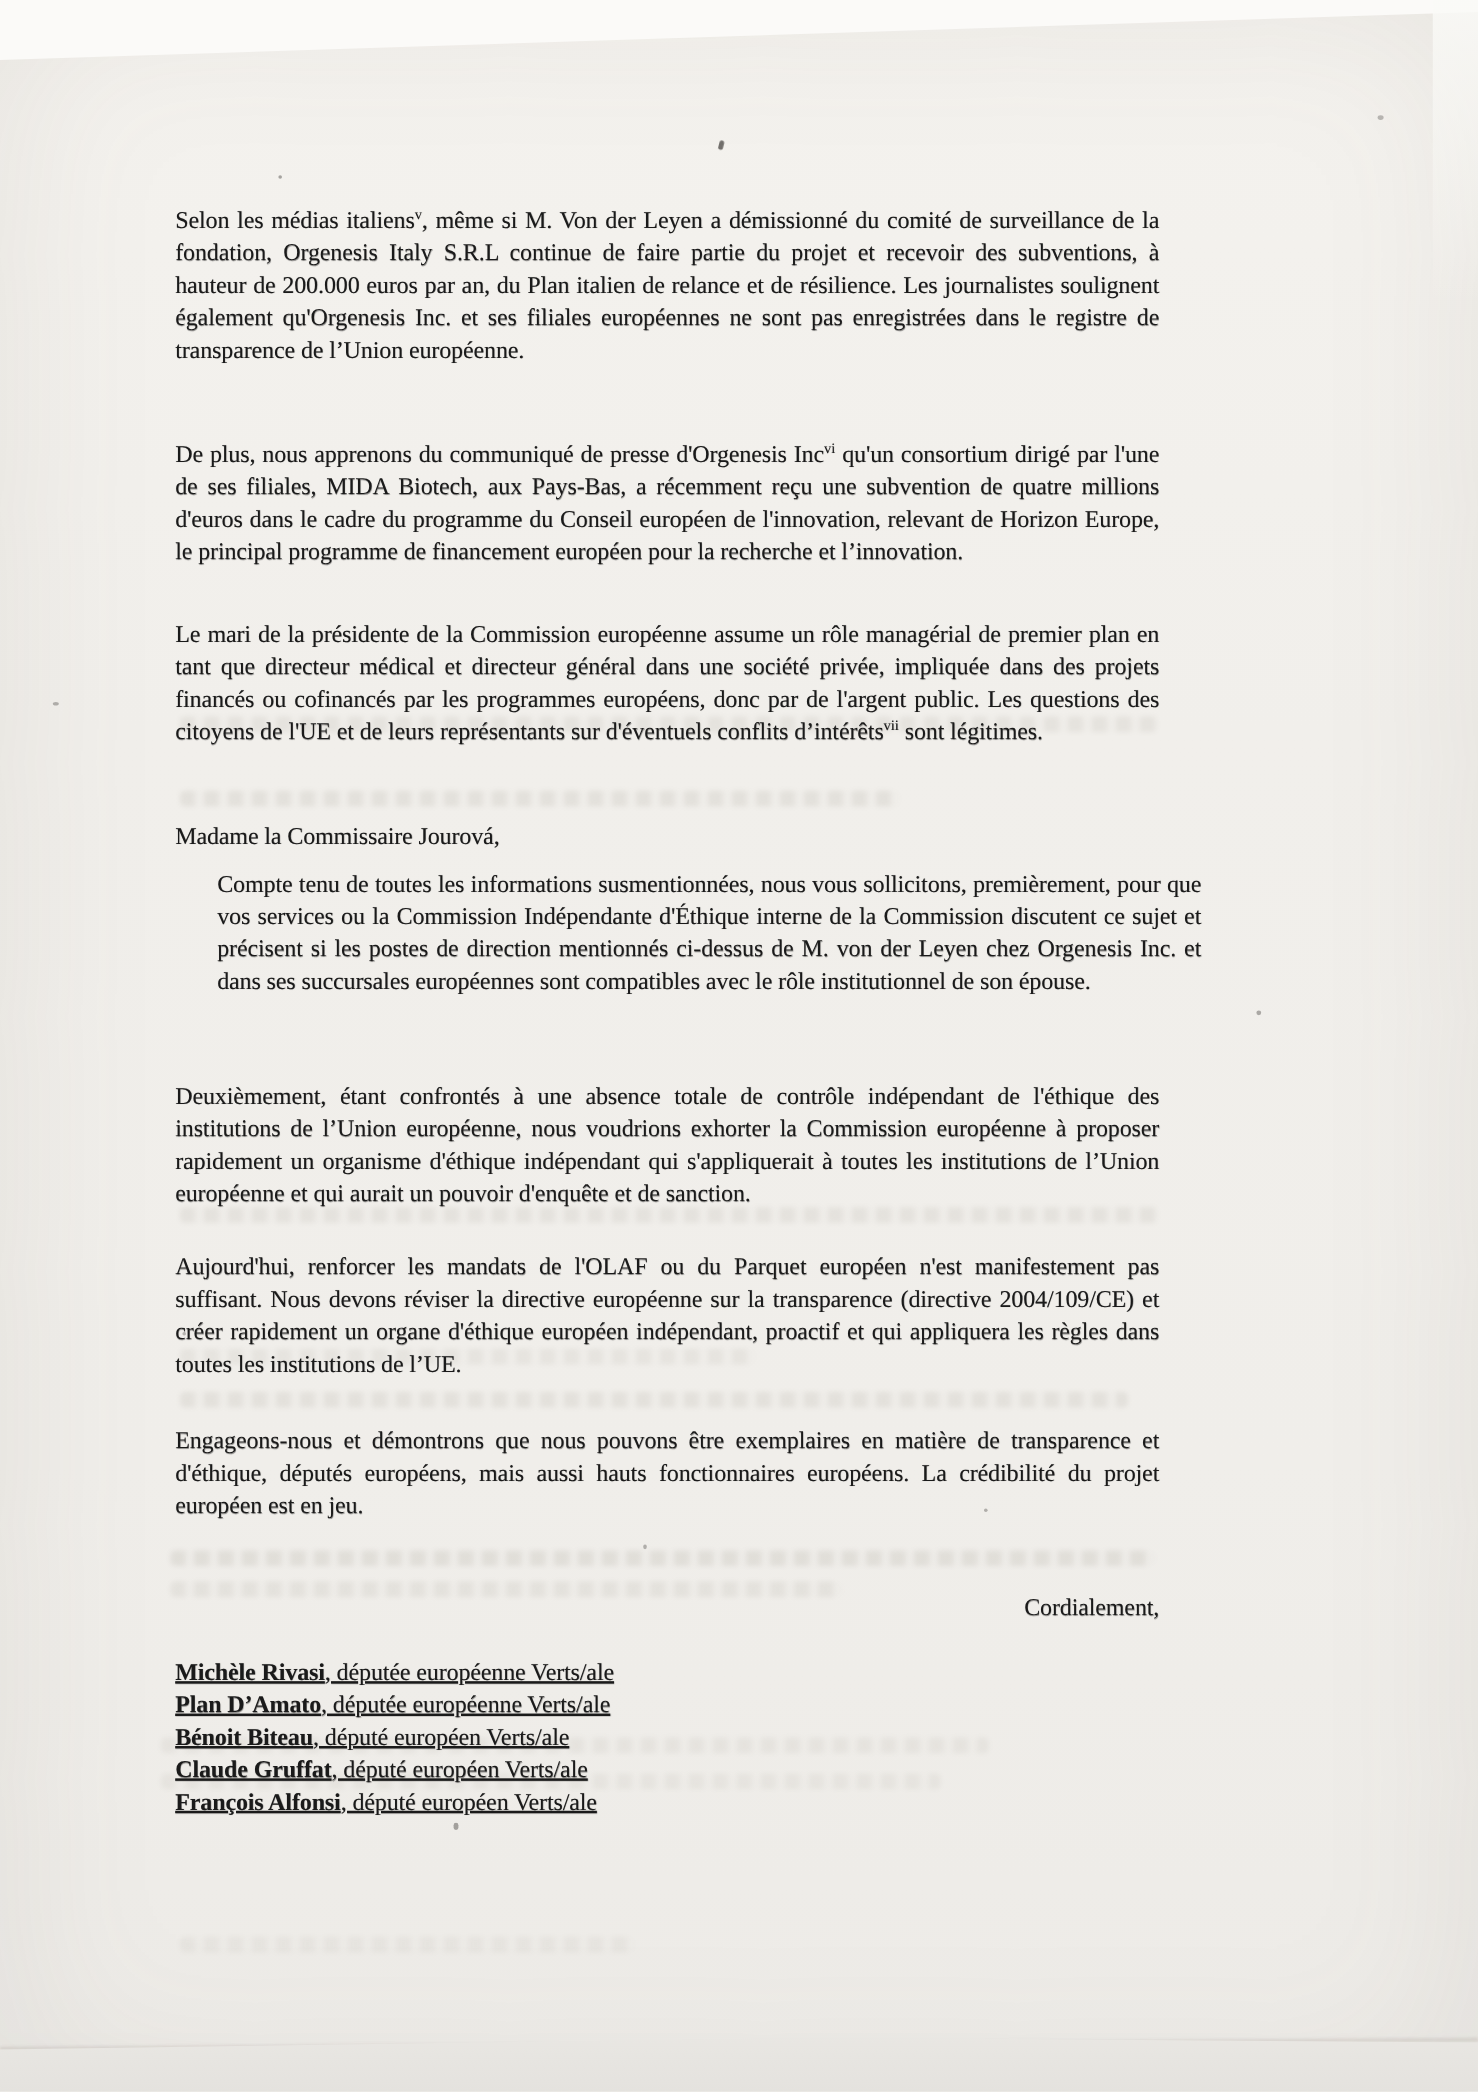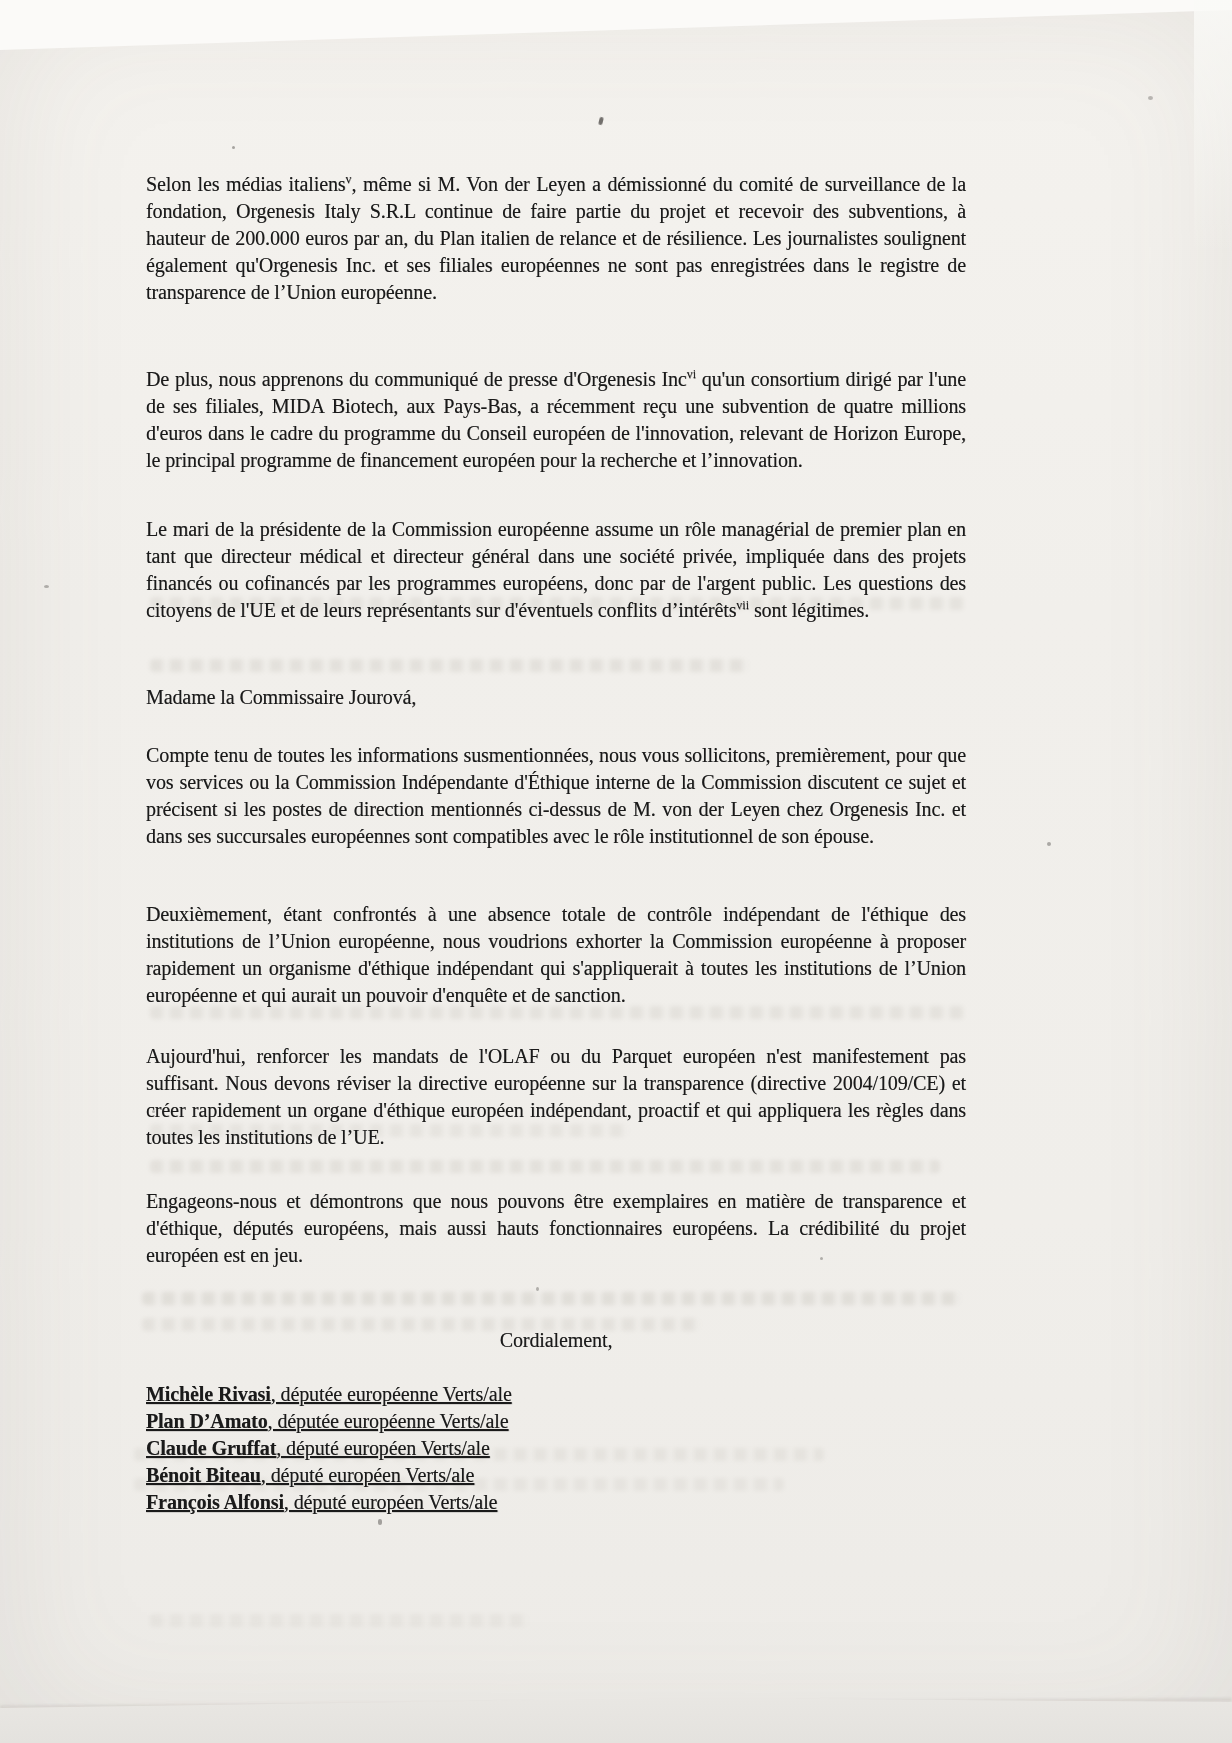--- a/index.html
+++ b/index.html
@@ -78,25 +78,25 @@
   }
   .block {
     position: absolute; left: 146px; width: 820px;
     margin: 0; text-align: justify;
   }
   .block sup { font-size: 12px; line-height: 0; letter-spacing: 0; }
   .p1 { top: 171px; }
   .p2 { top: 366px; }
   .p3 { top: 516px; }
   .sal { top: 684px; text-align: left; }
-  .p4 { top: 742px; }
+  .p4 { top: 724px; margin-left: 35px; }
   .p5 { top: 901px; }
   .p6 { top: 1043px; }
   .p7 { top: 1188px; }
-  .closing { top: 1327px; text-align: center; }
+  .closing { top: 1327px; text-align: right; }
   .sigs { top: 1381px; text-align: left; text-decoration: underline; }
   .sig-row { margin: 0; line-height: 27px; }
   .sig-name { font-weight: bold; }
 </style>
 </head>
 <body>
 
 <div class="page">
 
   <div class="top-band"></div>
@@ -141,19 +141,19 @@
 
     <p class="block p6"><span>Aujourd'hui, renforcer les mandats de l'OLAF ou du Parquet européen n'est manifestement pas suffisant. Nous devons réviser la directive européenne sur la transparence (directive 2004/109/CE) et créer rapidement un organe d'éthique européen indépendant, proactif et qui appliquera les règles dans toutes les institutions de l’UE.</span></p>
 
     <p class="block p7"><span>Engageons-nous et démontrons que nous pouvons être exemplaires en matière de transparence et d'éthique, députés européens, mais aussi hauts fonctionnaires européens. La crédibilité du projet européen est en jeu.</span></p>
 
     <p class="block closing">Cordialement,</p>
 
     <div class="block sigs">
       <p class="sig-row"><span class="sig-name">Michèle Rivasi</span><span>, députée européenne Verts/ale</span></p>
       <p class="sig-row"><span class="sig-name">Plan D’Amato</span><span>, députée européenne Verts/ale</span></p>
+      <p class="sig-row"><span class="sig-name">Bénoit Biteau</span><span>, député européen Verts/ale</span></p>
       <p class="sig-row"><span class="sig-name">Claude Gruffat</span><span>, député européen Verts/ale</span></p>
-      <p class="sig-row"><span class="sig-name">Bénoit Biteau</span><span>, député européen Verts/ale</span></p>
       <p class="sig-row"><span class="sig-name">François Alfonsi</span><span>, député européen Verts/ale</span></p>
     </div>
 
   </div>
 </div>
 
 </body></html>

